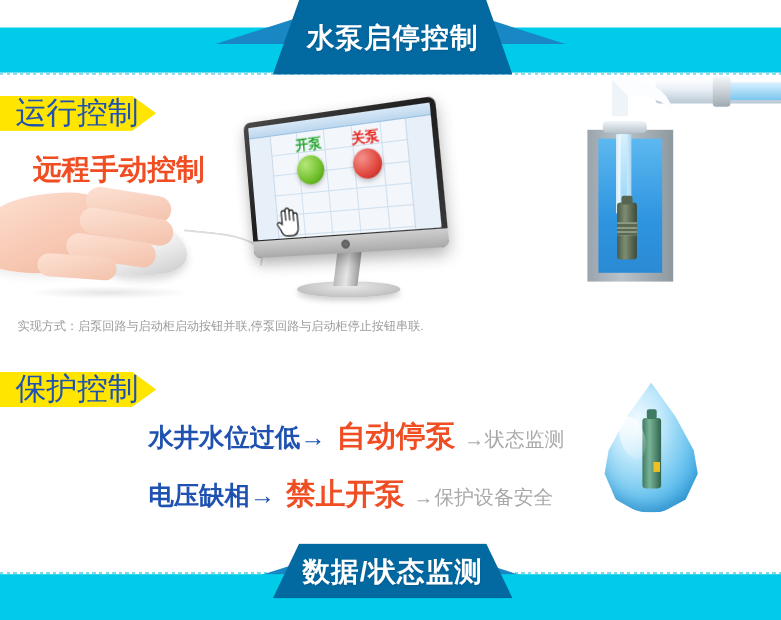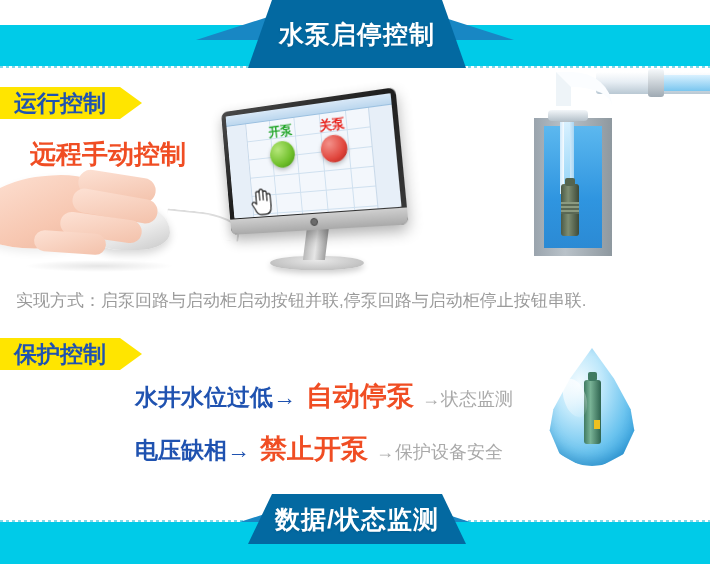--- a/index.html
+++ b/index.html
@@ -52,33 +52,33 @@
     white-space:nowrap;
   }
 
   
   .tag{
     position:absolute;height:32px;background:#ffe500;
     display:flex;align-items:center;
     clip-path:polygon(0 0,calc(100% - 22px) 0,100% 50%,calc(100% - 22px) 100%,0 100%);
     padding-left:14px;padding-right:30px;box-sizing:border-box;
   }
-  .tag-label{color:#1f52b0;font-size:23px;font-weight:bold;white-space:nowrap;}
+  .tag-label{color:#1f52b0;font-size:28px;font-weight:normal;white-space:nowrap;}
   #tag-run{left:0;top:87px;width:142px;}
   #tag-protect{left:0;top:338px;width:142px;}
 
   .subtitle{
     position:absolute;left:30px;top:137px;
     color:#f04d23;font-size:26px;font-weight:bold;white-space:nowrap;
   }
 
   
   .note{
     position:absolute;left:16px;top:289px;
-    color:#9b9b9b;font-size:17px;white-space:nowrap;
+    color:#9b9b9b;font-size:11px;white-space:nowrap;
   }
 
   
   .rule{position:absolute;display:flex;align-items:baseline;white-space:nowrap;}
   #rule-1{left:135px;top:378px;}
   #rule-2{left:135px;top:431px;}
   .rule .cond{color:#1f52b0;font-size:23px;font-weight:bold;}
   .rule .arrow1{color:#1f52b0;font-size:23px;font-weight:bold;margin:0 2px 0 0;}
   .rule .act{color:#f04d23;font-size:27px;font-weight:bold;margin:0 8px;}
   .rule .arrow2{color:#a9a9a9;font-size:18px;margin-right:1px;}

